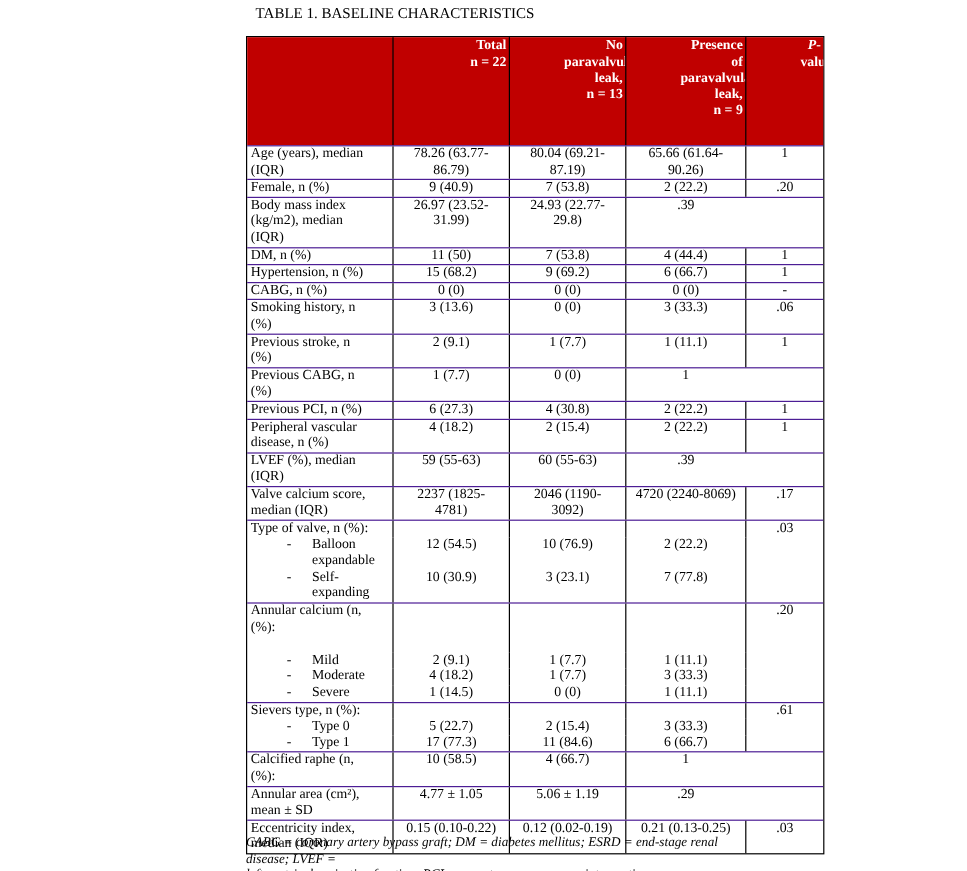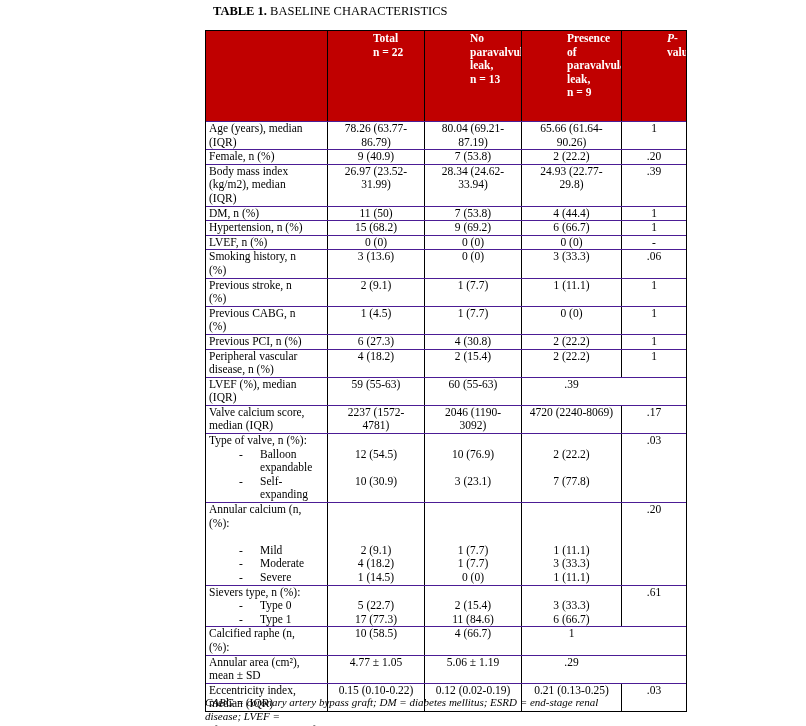--- a/index.html
+++ b/index.html
@@ -9,21 +9,21 @@
     background:#ffffff;
     font-family:"Liberation Serif", serif;
     color:#000;
     overflow:hidden;
   }
   .title{
     position:absolute;left:213px;top:4px;
     font-size:12.5px;line-height:15px;
     white-space:nowrap;
   }
-  .title .t-bold{font-weight:bold;margin-top:20px;}
+  .title .t-bold{font-weight:normal;margin-top:20px;}
   .tbl{
     position:absolute;left:205px;top:30px;
     width:480px;
     border:1.5px solid #000;
     font-size:11.5px;line-height:13.6px;
   }
   .band{
     display:grid;
     grid-template-columns:121px 97px 97px 100px 65px;
   }
@@ -36,21 +36,21 @@
     box-sizing:border-box;
     overflow:hidden;
   }
   .c:first-child{border-left:none;padding-left:3px;}
   .c-total,.c-no_leak,.c-presence,.c-p{text-align:center;}
   .header-band{
     height:90px;
     background:var(--accent,#C00000);
     color:#fff;font-weight:bold;
   }
-  .header-band .c{text-align:left;padding-top:1px;padding-left:45px;}
+  .header-band .c{text-align:right;padding-top:1px;padding-left:45px;}
   .subcell{display:flex;align-items:flex-start;}
   .dash{margin-left:30px;width:21px;flex:none;}
   .subtext{flex:1;white-space:pre-line;}
   .footnote{
     position:absolute;left:205px;top:696px;
     width:404px;
     font-style:italic;
     font-size:11px;line-height:13.5px;
     white-space:pre-line;
   }
@@ -98,22 +98,20 @@
           <div class="c c-p">.20</div>
         </div>
       </div>
       <div class="trow">
         <div class="band first">
           <div class="c c-label">Body mass index
 (kg/m2), median
 (IQR)</div>
           <div class="c c-total">26.97 (23.52-
 31.99)</div>
-          <div class="c c-no_leak">28.34 (24.62-
-33.94)</div>
           <div class="c c-presence">24.93 (22.77-
 29.8)</div>
           <div class="c c-p">.39</div>
         </div>
       </div>
       <div class="trow">
         <div class="band first">
           <div class="c c-label">DM, n (%)</div>
           <div class="c c-total">11 (50)</div>
           <div class="c c-no_leak">7 (53.8)</div>
@@ -125,21 +123,21 @@
         <div class="band first">
           <div class="c c-label">Hypertension, n (%)</div>
           <div class="c c-total">15 (68.2)</div>
           <div class="c c-no_leak">9 (69.2)</div>
           <div class="c c-presence">6 (66.7)</div>
           <div class="c c-p">1</div>
         </div>
       </div>
       <div class="trow">
         <div class="band first">
-          <div class="c c-label">LVEF, n (%)</div>
+          <div class="c c-label">CABG, n (%)</div>
           <div class="c c-total">0 (0)</div>
           <div class="c c-no_leak">0 (0)</div>
           <div class="c c-presence">0 (0)</div>
           <div class="c c-p">-</div>
         </div>
       </div>
       <div class="trow">
         <div class="band first">
           <div class="c c-label">Smoking history, n
 (%)</div>
@@ -156,21 +154,20 @@
           <div class="c c-total">2 (9.1)</div>
           <div class="c c-no_leak">1 (7.7)</div>
           <div class="c c-presence">1 (11.1)</div>
           <div class="c c-p">1</div>
         </div>
       </div>
       <div class="trow">
         <div class="band first">
           <div class="c c-label">Previous CABG, n
 (%)</div>
-          <div class="c c-total">1 (4.5)</div>
           <div class="c c-no_leak">1 (7.7)</div>
           <div class="c c-presence">0 (0)</div>
           <div class="c c-p">1</div>
         </div>
       </div>
       <div class="trow">
         <div class="band first">
           <div class="c c-label">Previous PCI, n (%)</div>
           <div class="c c-total">6 (27.3)</div>
           <div class="c c-no_leak">4 (30.8)</div>
@@ -194,21 +191,21 @@
 (IQR)</div>
           <div class="c c-total">59 (55-63)</div>
           <div class="c c-no_leak">60 (55-63)</div>
           <div class="c c-p">.39</div>
         </div>
       </div>
       <div class="trow">
         <div class="band first">
           <div class="c c-label">Valve calcium score,
 median (IQR)</div>
-          <div class="c c-total">2237 (1572-
+          <div class="c c-total">2237 (1825-
 4781)</div>
           <div class="c c-no_leak">2046 (1190-
 3092)</div>
           <div class="c c-presence">4720 (2240-8069)</div>
           <div class="c c-p">.17</div>
         </div>
       </div>
       <div class="trow">
         <div class="band first">
           <div class="c c-label">Type of valve, n (%):</div>

